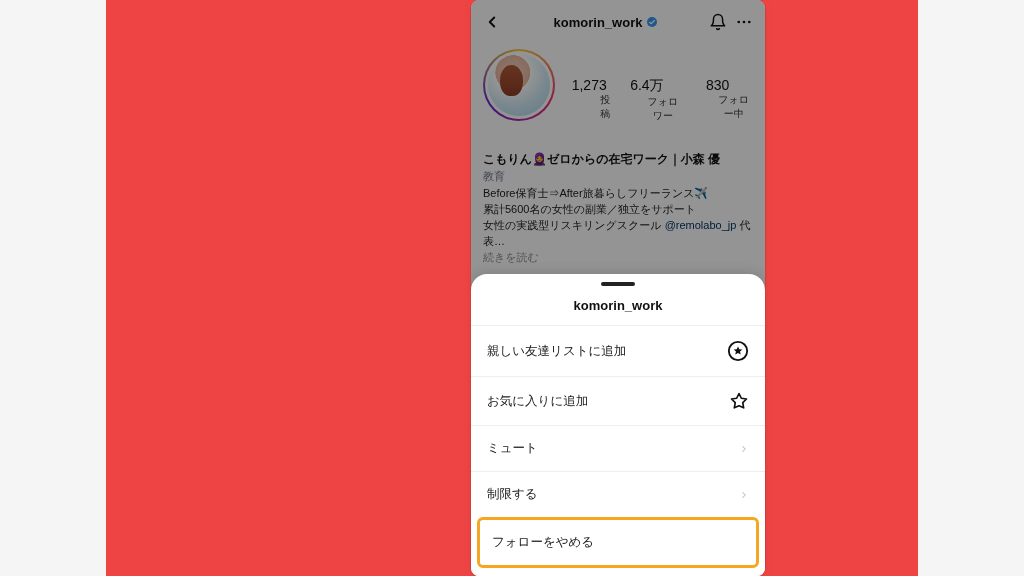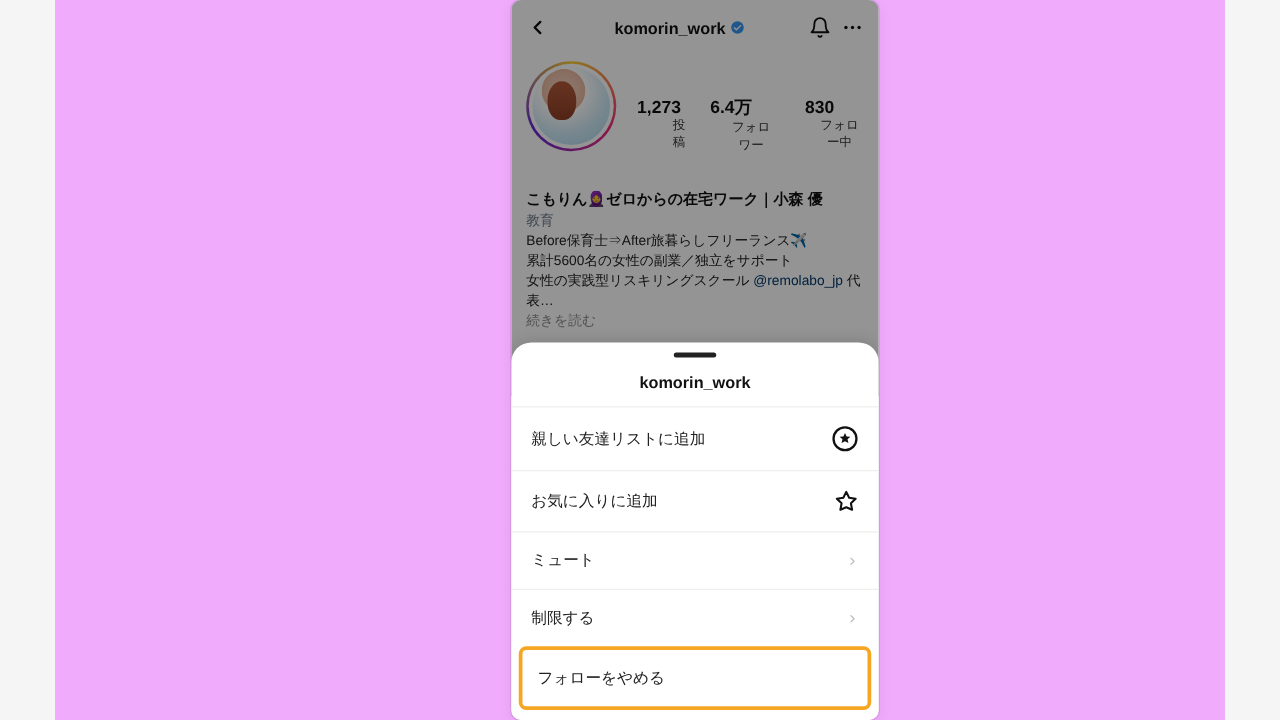--- a/index.html
+++ b/index.html
@@ -5,24 +5,24 @@
   * { box-sizing: border-box; margin: 0; padding: 0; }
   html, body { width: 100%; height: 100%; }
   body {
     background: #f5f5f5;
     font-family: -apple-system, BlinkMacSystemFont, "Helvetica Neue", Arial, sans-serif;
     display: flex;
     align-items: flex-start;
     justify-content: center;
   }
   .canvas {
-    width: 936px;
+    width: 812px;
     height: 576px;
     position: relative;
-    background: #f0abfc;
+    background: #ef4444;
     overflow: hidden;
   }
   .phone {
     position: absolute;
     width: 294px;
     height: 576px;
     left: 365px;
     top: 0;
     background: #fff;
     box-shadow: 0 0 0 1px rgba(0,0,0,.08), 0 2px 12px rgba(0,0,0,.06);
@@ -89,21 +89,21 @@
   }
   .avatar-img::after{
     content:"";
     position:absolute;
     left:20%; top:18%;
     width:36%; height:50%;
     border-radius:50% 50% 45% 45%;
     background: linear-gradient(#b45a3a,#8d3f27);
   }
   .stats { flex:1; display:flex; justify-content: space-around; text-align:center; }
-  .stat .num { font-weight:700; font-size:14px; color:#111;margin-top:31px; }
+  .stat .num { font-weight:400; font-size:14px; color:#111;margin-top:31px; }
   .stat .lbl { font-size:10px; color:#333;margin-left:32px; }
 
   .display-name { font-weight:700; font-size:12px; margin-top:28px; line-height:1.4; }
   .category { color:#6f7d8c; font-size:11px; margin-top:1px; }
   .bio { font-size:11px; line-height:1.45; margin-top:2px; color:#222; }
   .bio .mention { color:#00376b; }
   .more-link { color:#8e8e8e; font-size:11px; }
   .ext-link { display:flex; align-items:center; gap:4px; margin-top:8px; color:#00376b; font-size:11px; }
   .context-row { display:flex; align-items:center; gap:6px; margin-top:10px; font-size:11px; color:#222; }
   .context-row .threads { display:flex; align-items:center; gap:4px; }

